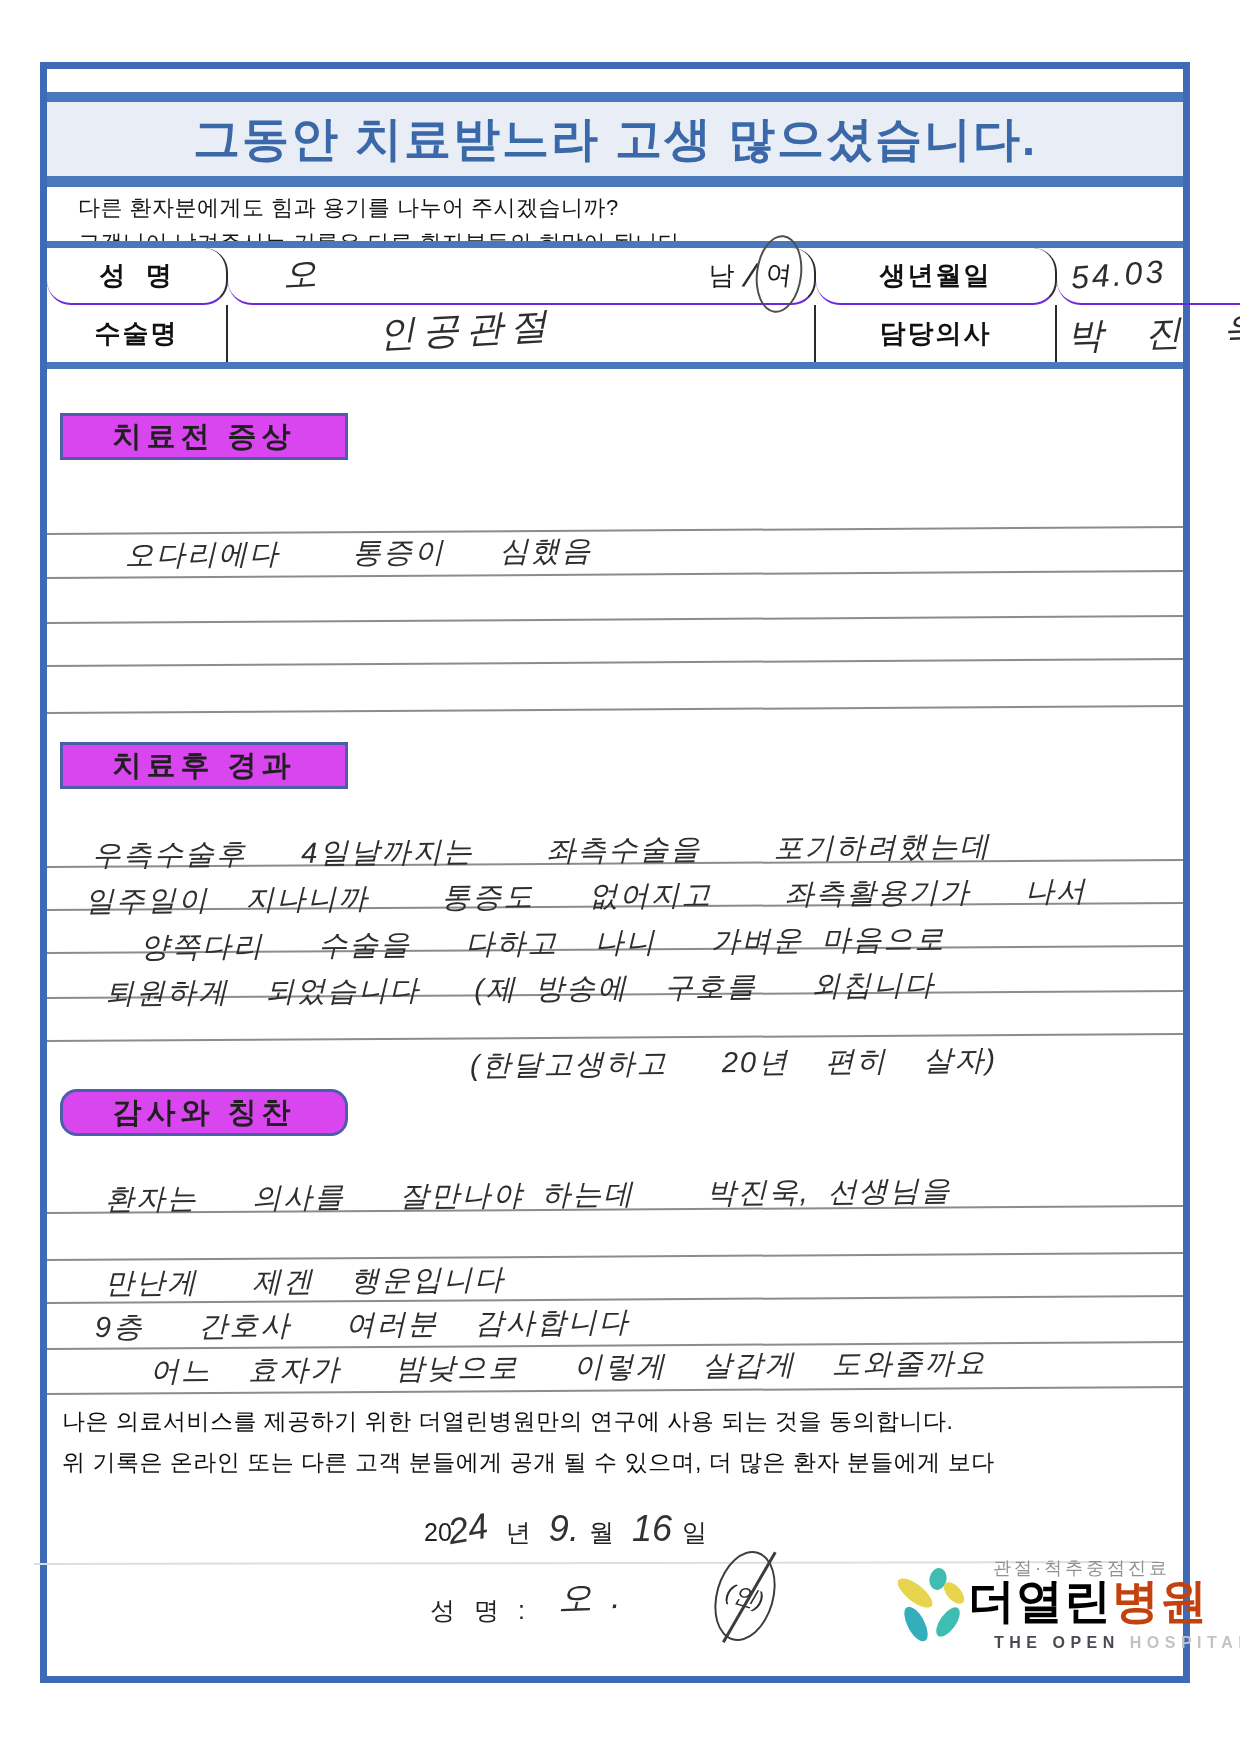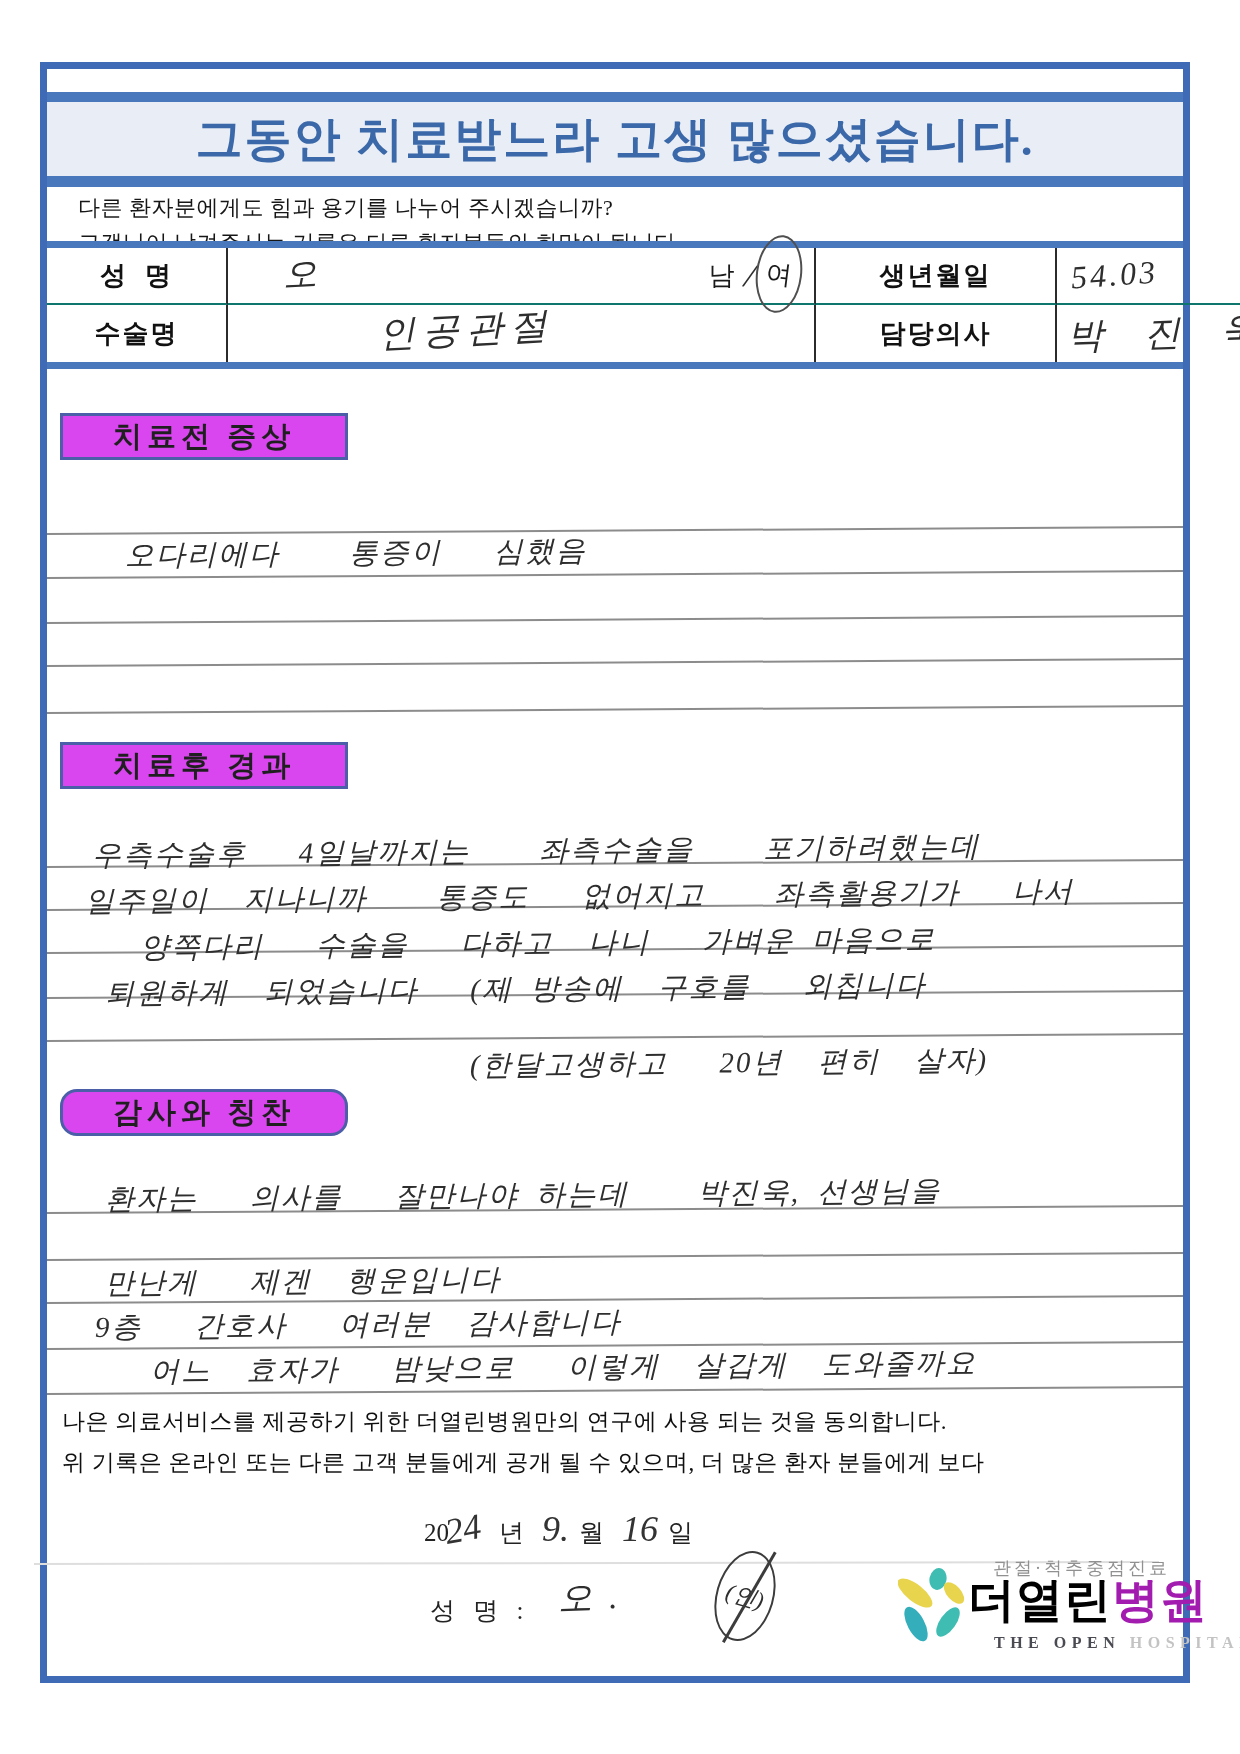--- a/index.html
+++ b/index.html
@@ -1,36 +1,36 @@
 <!DOCTYPE html>
 <html><head>
 <meta charset="utf-8">
 <style>
   html,body { margin:0; padding:0; background:#ffffff; }
   .page { position:relative; width:1240px; height:1754px; background:#ffffff; overflow:hidden;
-          font-family:Liberation Serif, serif; color:#1a1a1a; }
+          font-family:Liberation Sans, sans-serif; color:#1a1a1a; }
   .abs { position:absolute; }
 
   
   .frame { left:40px; top:62px; width:1150px; height:1621px; border:7px solid #3f6ab5; box-sizing:border-box; }
 
   
   .title-band { left:47px; top:92px; width:1136px; height:95px; box-sizing:border-box;
                 background:#e9edf5; border-top:10px solid #4a78bd; border-bottom:11px solid #4a78bd;
                 display:flex; align-items:center; justify-content:center; }
   .title-text { font-size:47px; font-weight:800; color:#3a68a8; letter-spacing:2px; }
 
   .intro { left:78px; top:190px; font-size:22px; line-height:35px; color:#161616; letter-spacing:0.5px; }
 
   
   .ptable { left:47px; top:241px; width:1136px; box-sizing:border-box;
             border-top:7px solid #4a78bd; border-bottom:7px solid #4a78bd;
             display:grid; grid-template-columns:181px 588px 241px 1fr; background:#fff; }
   .cell { height:57px; box-sizing:border-box; display:flex; align-items:center; border-right:2px solid #2b2b2b; overflow:visible; }
-  .cell.r1 { border-bottom:2px solid #0f766e; }
+  .cell.r1 { border-bottom:2px solid #6d28d9;border-radius:24px; }
   .cell.last { border-right:none; }
   .lbl { width:100%; text-align:center; font-size:26px; font-weight:600; letter-spacing:2px; color:#111; white-space:pre; }
   .hw { font-style:italic; color:#2e2e2e; }
   .name-hw { font-size:34px; padding-left:55px; transform:rotate(-3deg); }
   .gender-group { margin-left:auto; margin-right:12px; display:flex; align-items:center; font-size:26px; }
   .gslash { font-size:34px; margin:0 2px 0 10px; transform:rotate(8deg); }
   .gcircle { display:flex; align-items:center; justify-content:center; width:42px; height:74px;
              border:2.5px solid #4f4f4f; border-radius:50%; transform:rotate(7deg); margin-top:-4px; }
   .birth-hw { font-size:32px; padding-left:14px; letter-spacing:3px; transform:rotate(-4deg); white-space:pre; }
   .surgery-hw { font-size:37px; padding-left:150px; letter-spacing:7px; transform:rotate(-3deg); }
@@ -69,21 +69,21 @@
                  background:#3c3c3c; transform:rotate(14deg); }
   .seal-text { font-size:23px; color:#2e2e2e; font-style:italic; }
 
   .scanline { left:34px; top:1562px; width:1125px; height:0; border-top:2px solid #dedede; transform:rotate(-0.1deg); }
 
   
   .logo-tagline { top:1556px; right:70px; font-size:18px; color:#909090; letter-spacing:3px; }
   .logo-row { left:898px; top:1567px; display:flex; align-items:flex-start; }
   .brand { font-size:47px; font-weight:700; line-height:1; margin-top:10px; letter-spacing:1px; white-space:nowrap; }
   .brand .teal { color:#000000; }
-  .brand .dark { color:#a21caf; }
+  .brand .dark { color:#c2410c; }
   .logo-sub { left:994px; top:1634px; font-size:16px; font-weight:700; letter-spacing:5.5px; white-space:nowrap; }
   .logo-sub .sub-dark { color:#4a4a52; }
   .logo-sub .sub-light { color:#c3c3c3; }
 </style>
 </head>
 <body>
 
 <div class="page">
 
   <div class="abs frame"></div>

